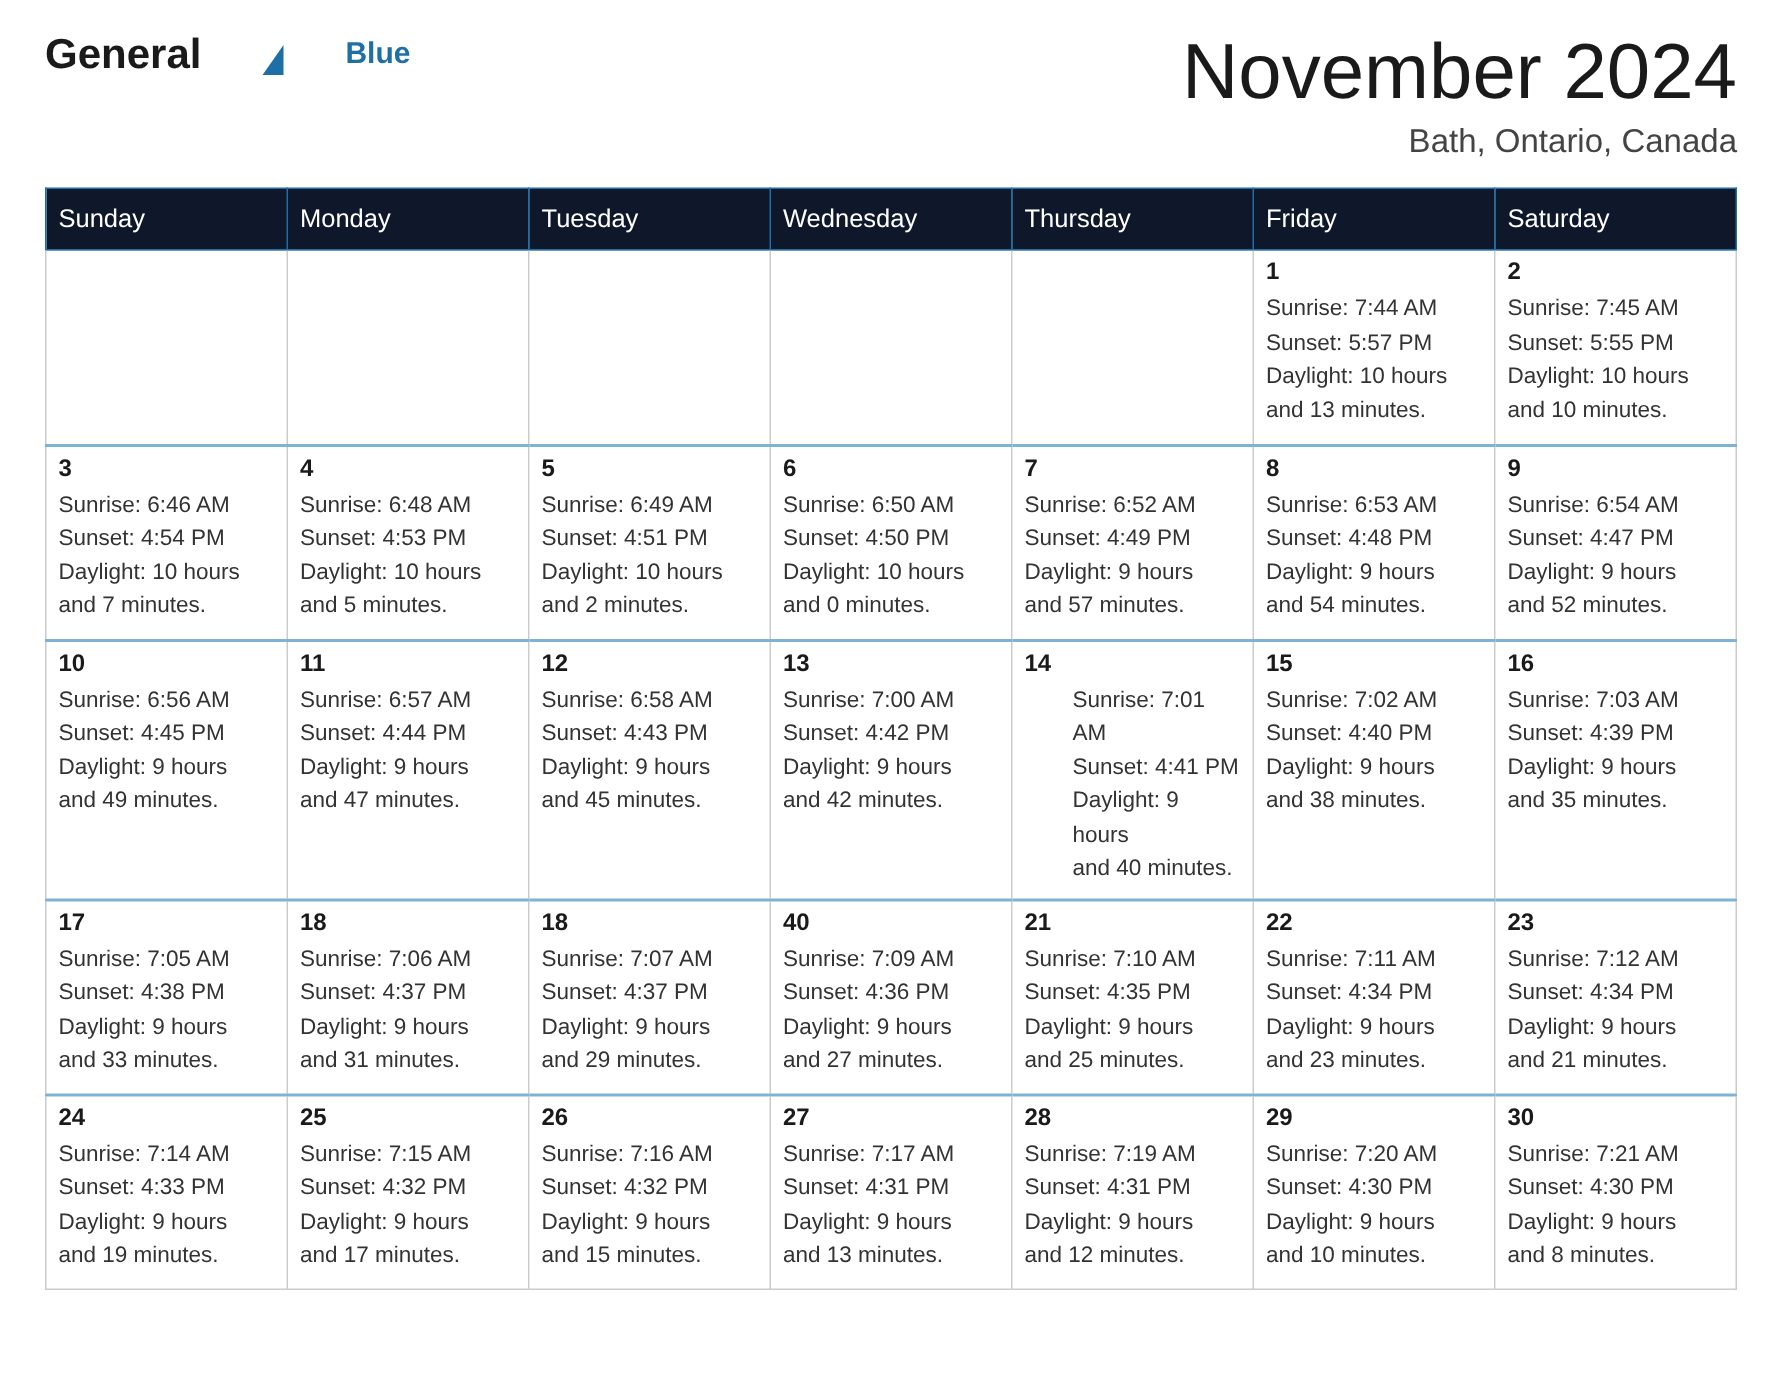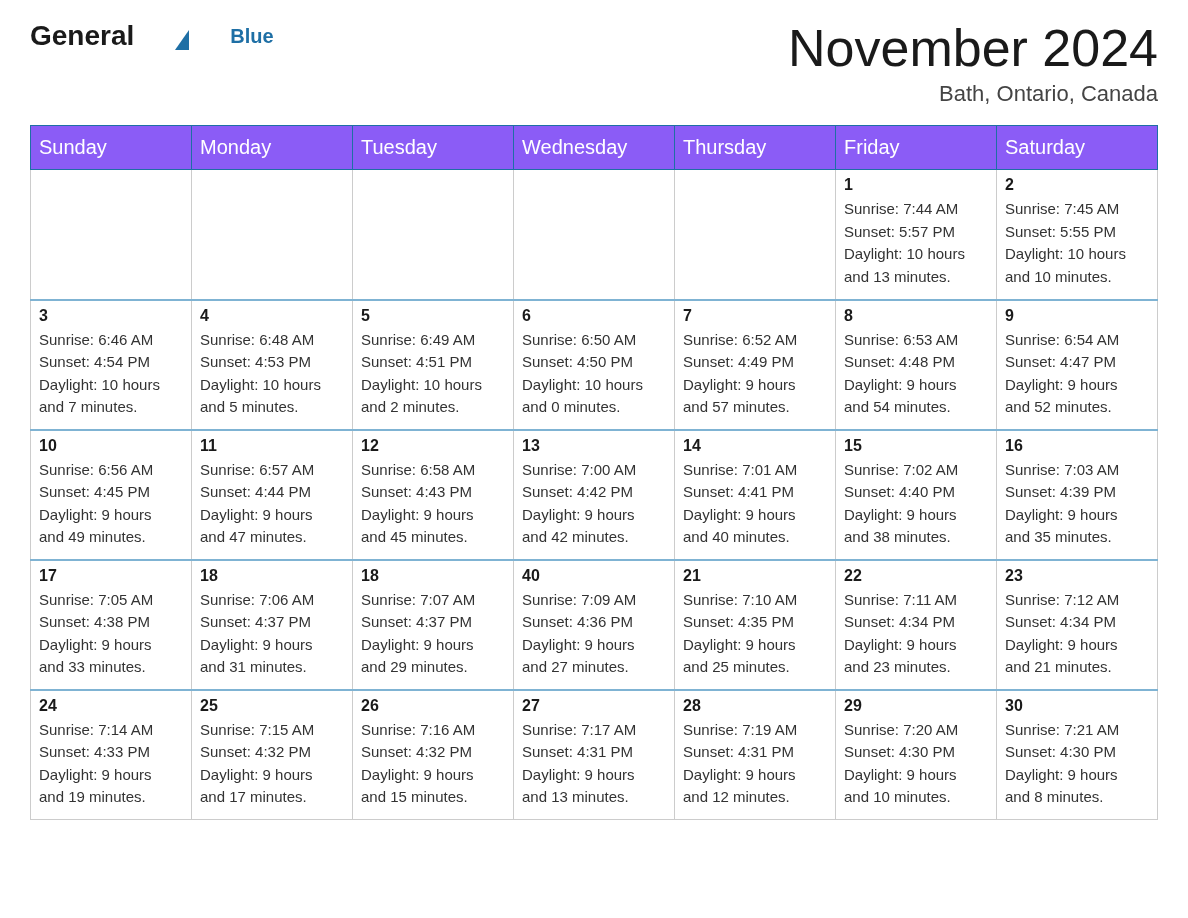--- a/index.html
+++ b/index.html
@@ -65,24 +65,24 @@
       font-size: 22px;
       color: #444;
       margin-top: 4px;
     }
     .calendar-table {
       width: 100%;
       border-collapse: collapse;
       table-layout: fixed;
     }
     .calendar-table thead tr th {
-      background-color: #8b5cf6;
+      background-color: #0f172a;
       color: #fff;
       padding: 10px 8px;
-      font-size: 20px;
+      font-size: 17px;
       font-weight: normal;
       text-align: left;
       border: 1px solid #1e6fa5;
     }
     .calendar-table tbody tr td {
       vertical-align: top;
       padding: 6px 8px 8px 8px;
       border: 1px solid #ccc;
       height: 130px;
       font-size: 13px;
@@ -238,21 +238,21 @@
           </td>
           <td>
             <span class="day-number">13</span>
             <div class="day-info" style="white-space: pre-line;">Sunrise: 7:00 AM
 Sunset: 4:42 PM
 Daylight: 9 hours
 and 42 minutes.</div>
           </td>
           <td>
             <span class="day-number">14</span>
-            <div class="day-info" style="white-space: pre-line;">Sunrise: 7:01 AM
+            <div class="day-info" style="white-space: pre-line; margin-left: 32px;">Sunrise: 7:01 AM
 Sunset: 4:41 PM
 Daylight: 9 hours
 and 40 minutes.</div>
           </td>
           <td>
             <span class="day-number">15</span>
             <div class="day-info" style="white-space: pre-line;">Sunrise: 7:02 AM
 Sunset: 4:40 PM
 Daylight: 9 hours
 and 38 minutes.</div>

